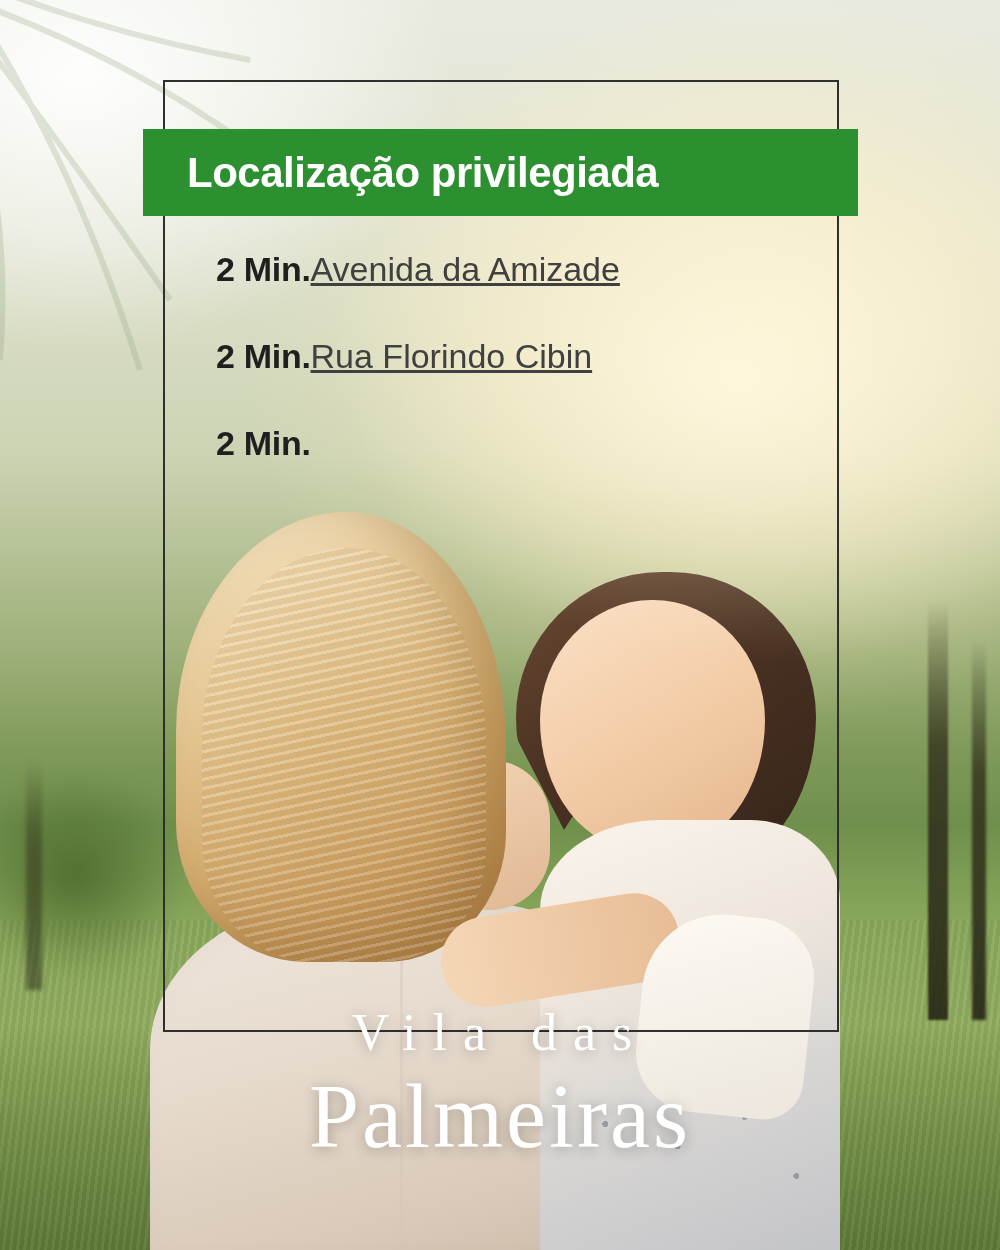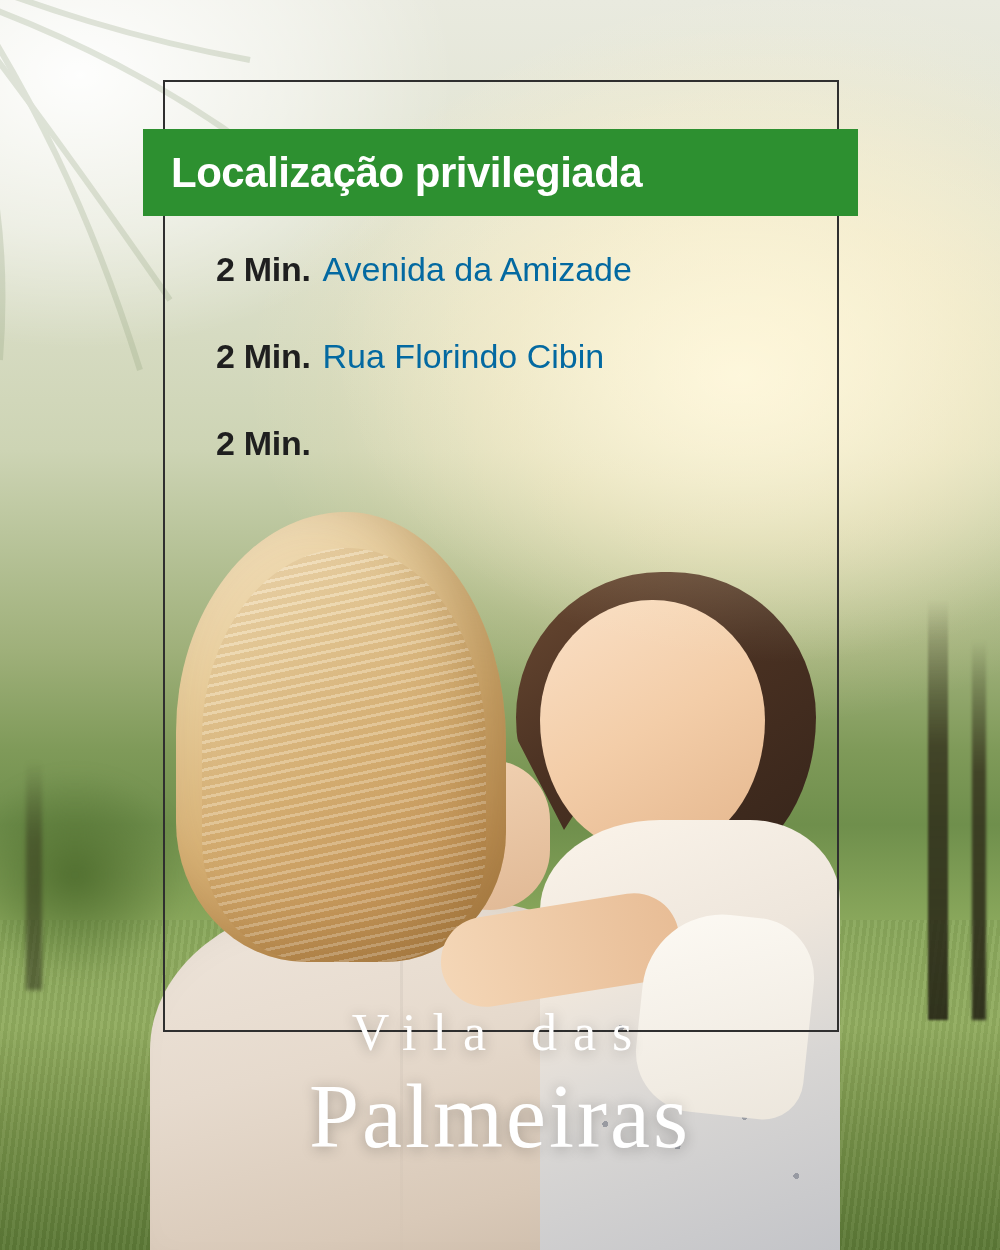--- a/index.html
+++ b/index.html
@@ -161,41 +161,41 @@
   .frame {
     position:absolute; left:163px; top:80px; width:676px; height:952px;
     border:2px solid #2f2f2f;
     pointer-events:none;
   }
 
   
   .headline-band {
     position:absolute; left:143px; top:129px; width:715px; height:87px;
     background:#2d9030;
-    display:flex; align-items:center; padding-left:28px;
+    display:flex; align-items:center; padding-left:44px;
   }
   .headline-band h1 {
     color:#ffffff;
     font-size:42px;
     font-weight:bold;
     letter-spacing:-0.5px;
     line-height:1;
   }
 
   
   .dist-list { position:absolute; left:216px; top:250px; width:640px; }
   .dist-row {
-    display:flex; align-items:flex-end; gap:12px;
+    display:flex; align-items:flex-end; 
     margin-bottom:48px;
   }
   .dist-time {
     font-size:34px; font-weight:bold; color:#1f1f1f; letter-spacing:-0.3px;
   }
   .dist-place {
-    font-size:34px; font-weight:normal; color:#0369a1; letter-spacing:0px;
+    font-size:34px; font-weight:normal; color:#404040; letter-spacing:0px;text-decoration:underline;
   }
 
   
   .logo {
     position:absolute; left:0; right:0; bottom:88px;
     text-align:center;
     font-family:"Liberation Serif", serif;
     color:#ffffff;
     text-shadow:0 2px 14px rgba(0,0,0,.28);
     pointer-events:none;

